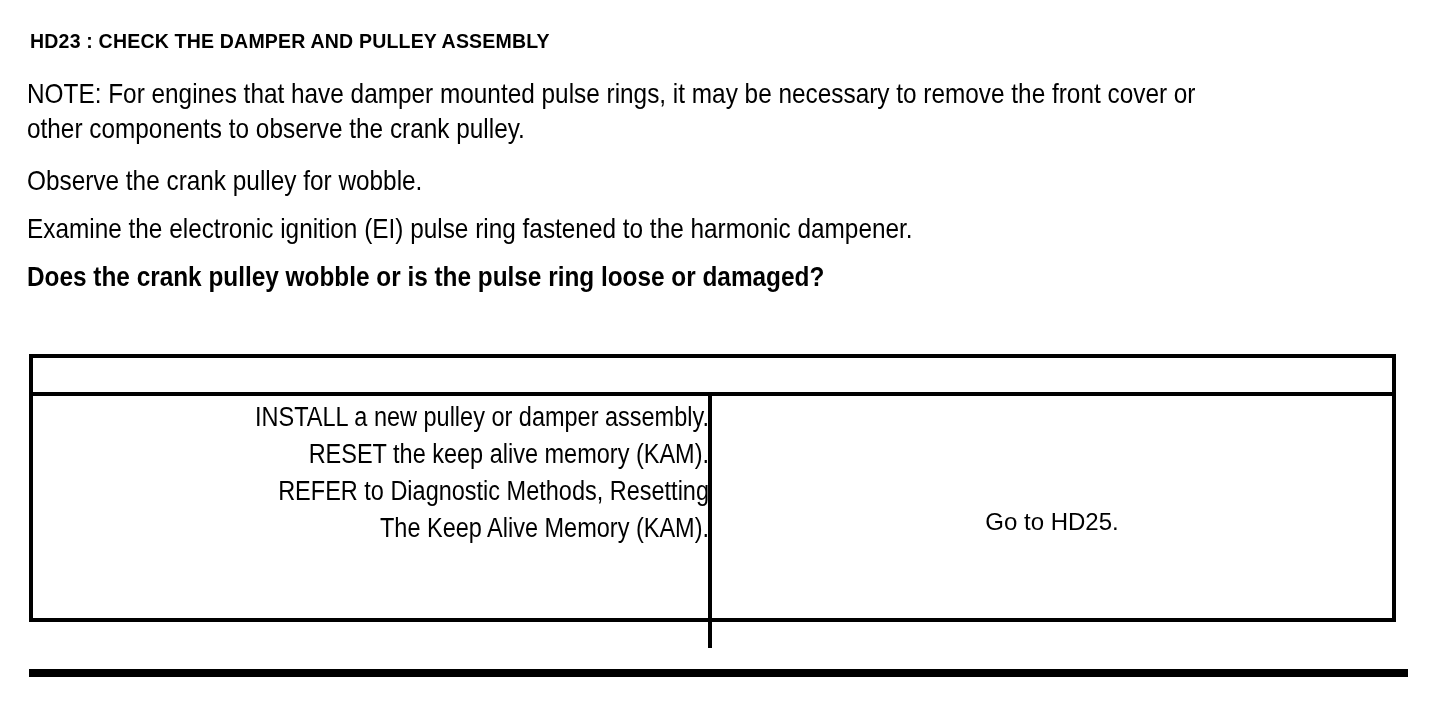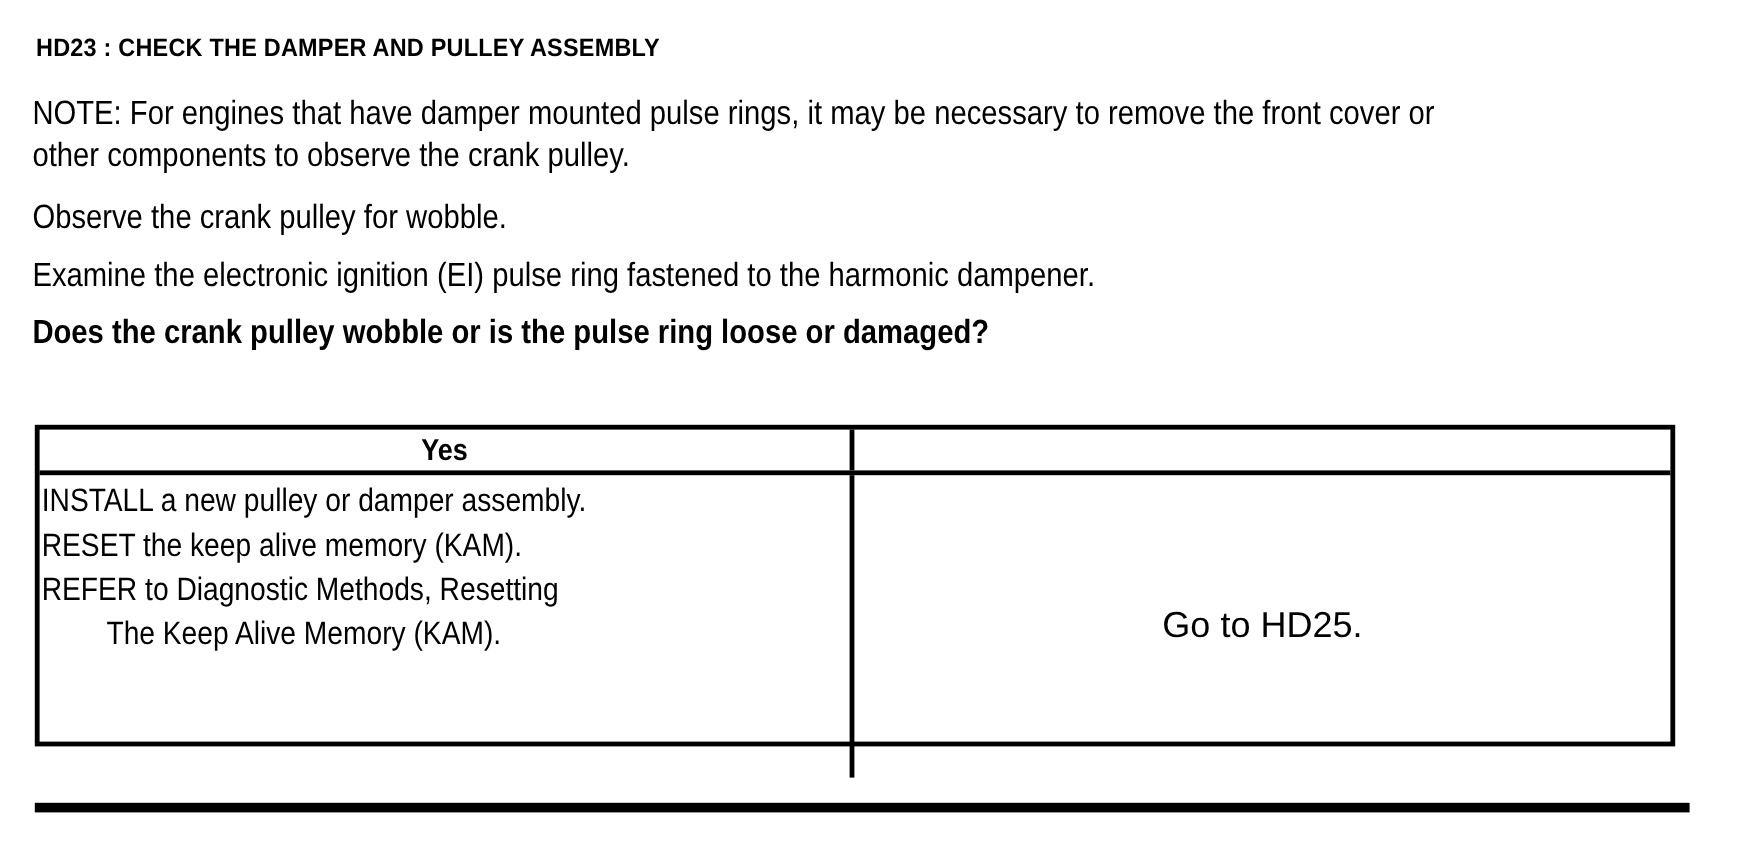--- a/index.html
+++ b/index.html
@@ -69,20 +69,21 @@
   .table-head {
     display: flex;
     height: 38px;
     border-bottom: 4px solid #000000;
     box-sizing: border-box;
   }
   .table-body {
     display: flex;
     height: 252px;
     box-sizing: border-box;
+    text-align: right;
   }
   .col-yes {
     width: 679px;
     box-sizing: border-box;
     flex: 0 0 679px;
   }
   .col-no {
     flex: 1 1 auto;
     box-sizing: border-box;
   }
@@ -113,21 +114,21 @@
     white-space: nowrap;
   }
   .yes-line.indent {
     padding-left: 62px;
   }
   .no-body {
     display: flex;
     align-items: center;
     justify-content: center;
     height: 100%;
-    font-size: 30px;
+    font-size: 24px;
     font-family: "Liberation Sans", sans-serif;
   }
 
   
   .bottom-rule {
     position: absolute;
     left: 29px;
     top: 669px;
     width: 1379px;
     height: 8px;
@@ -145,23 +146,20 @@
 
   <div class="body-block p-observe">Observe the crank pulley for wobble.</div>
 
   <div class="body-block p-examine">Examine the electronic ignition (EI) pulse ring fastened to the harmonic dampener.</div>
 
   <div class="body-block p-question bold">Does the crank pulley wobble or is the pulse ring loose or damaged?</div>
 
   <div class="decision-table">
 
     <div class="table-head">
-      <div class="col-yes">
-        <div class="head-cell">Yes</div>
-      </div>
     </div>
 
     <div class="table-body">
       <div class="col-yes">
         <div class="yes-body">
           <div class="yes-line">INSTALL a new pulley or damper assembly.</div>
           <div class="yes-line">RESET the keep alive memory (KAM).</div>
           <div class="yes-line">REFER to Diagnostic Methods, Resetting</div>
           <div class="yes-line indent">The Keep Alive Memory (KAM).</div>
         </div>

